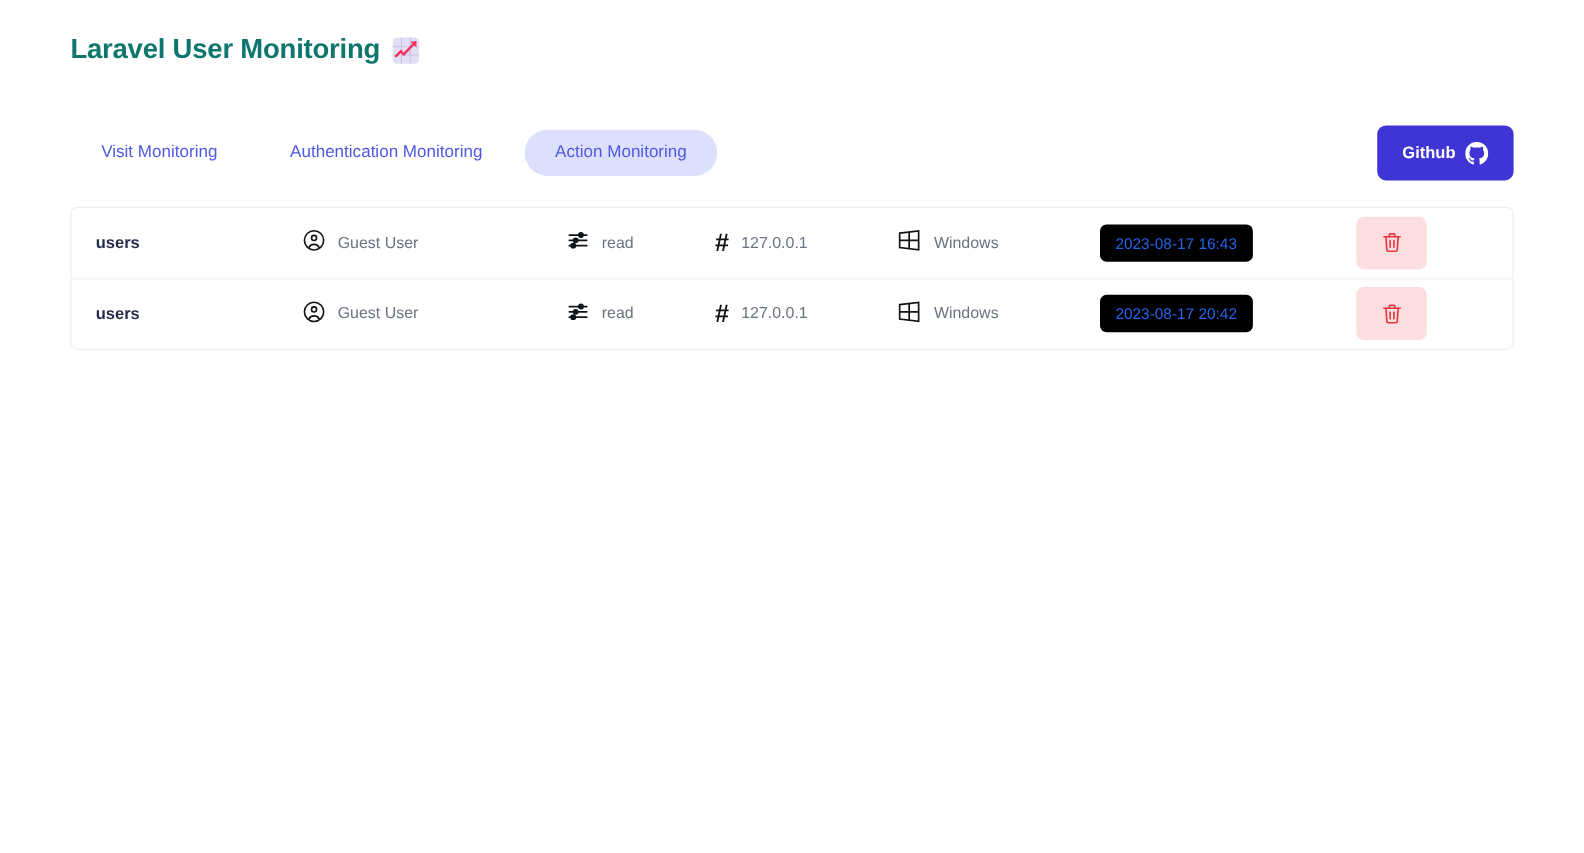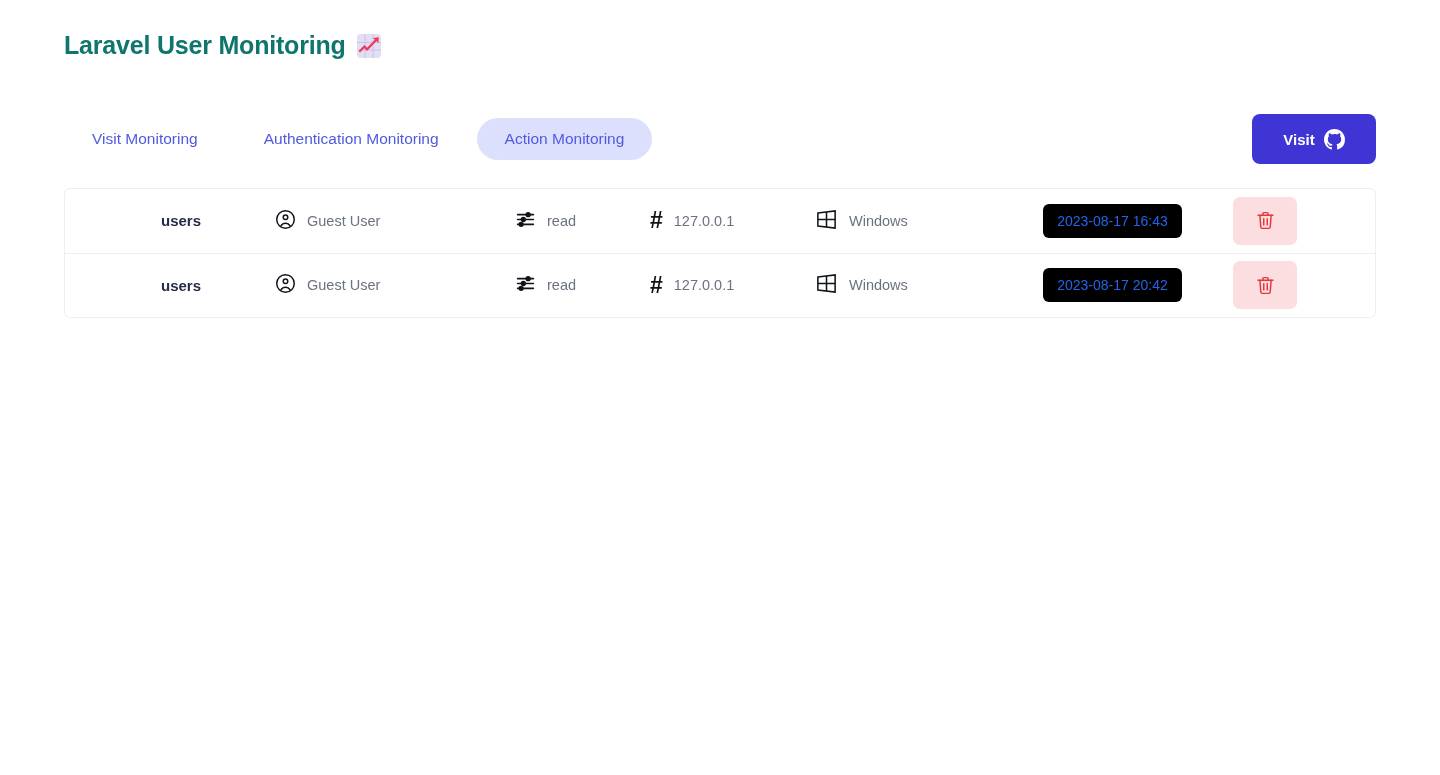--- a/index.html
+++ b/index.html
@@ -93,21 +93,20 @@
     margin-top: 10px;
     border: 1px solid #eceef1;
     border-radius: 6px;
     overflow: hidden;
     background: #ffffff;
   }
   table {
     width: 100%;
     border-collapse: collapse;
     table-layout: fixed;
-    text-align: center;
   }
   tbody tr { height: 64px; }
   tbody tr + tr { border-top: 1px solid #eceef1; }
 
   td {
     vertical-align: middle;
     font-size: 14.5px;
     color: #6b7280;
     padding: 0;
   }
@@ -189,21 +188,21 @@
   </div>
 
   <div class="tabs-row">
     <div class="tabs">
       <button class="tab">Visit Monitoring</button>
       <button class="tab">Authentication Monitoring</button>
       <button class="tab active">Action Monitoring</button>
     </div>
 
     <button class="github-btn">
-      <span>Visit</span>
+      <span>Github</span>
       <span>
         <svg width="21" height="21" viewBox="0 0 16 16" fill="#ffffff" aria-hidden="true">
           <path d="M8 0C3.58 0 0 3.58 0 8c0 3.54 2.29 6.53 5.47 7.59.4.07.55-.17.55-.38 0-.19-.01-.82-.01-1.49-2.01.37-2.53-.49-2.69-.94-.09-.23-.48-.94-.82-1.13-.28-.15-.68-.52-.01-.53.63-.01 1.08.58 1.23.82.72 1.21 1.87.87 2.33.66.07-.52.28-.87.51-1.07-1.78-.2-3.64-.89-3.64-3.95 0-.87.31-1.59.82-2.15-.08-.2-.36-1.02.08-2.12 0 0 .67-.21 2.2.82a7.4 7.4 0 0 1 2-.27c.68 0 1.36.09 2 .27 1.53-1.04 2.2-.82 2.2-.82.44 1.1.16 1.92.08 2.12.51.56.82 1.27.82 2.15 0 3.07-1.87 3.75-3.65 3.95.29.25.54.73.54 1.48 0 1.07-.01 1.93-.01 2.2 0 .21.15.46.55.38A8.01 8.01 0 0 0 16 8c0-4.42-3.58-8-8-8z"></path>
         </svg>
       </span>
     </button>
   </div>
 
   <div class="table-wrap">
     <table>

